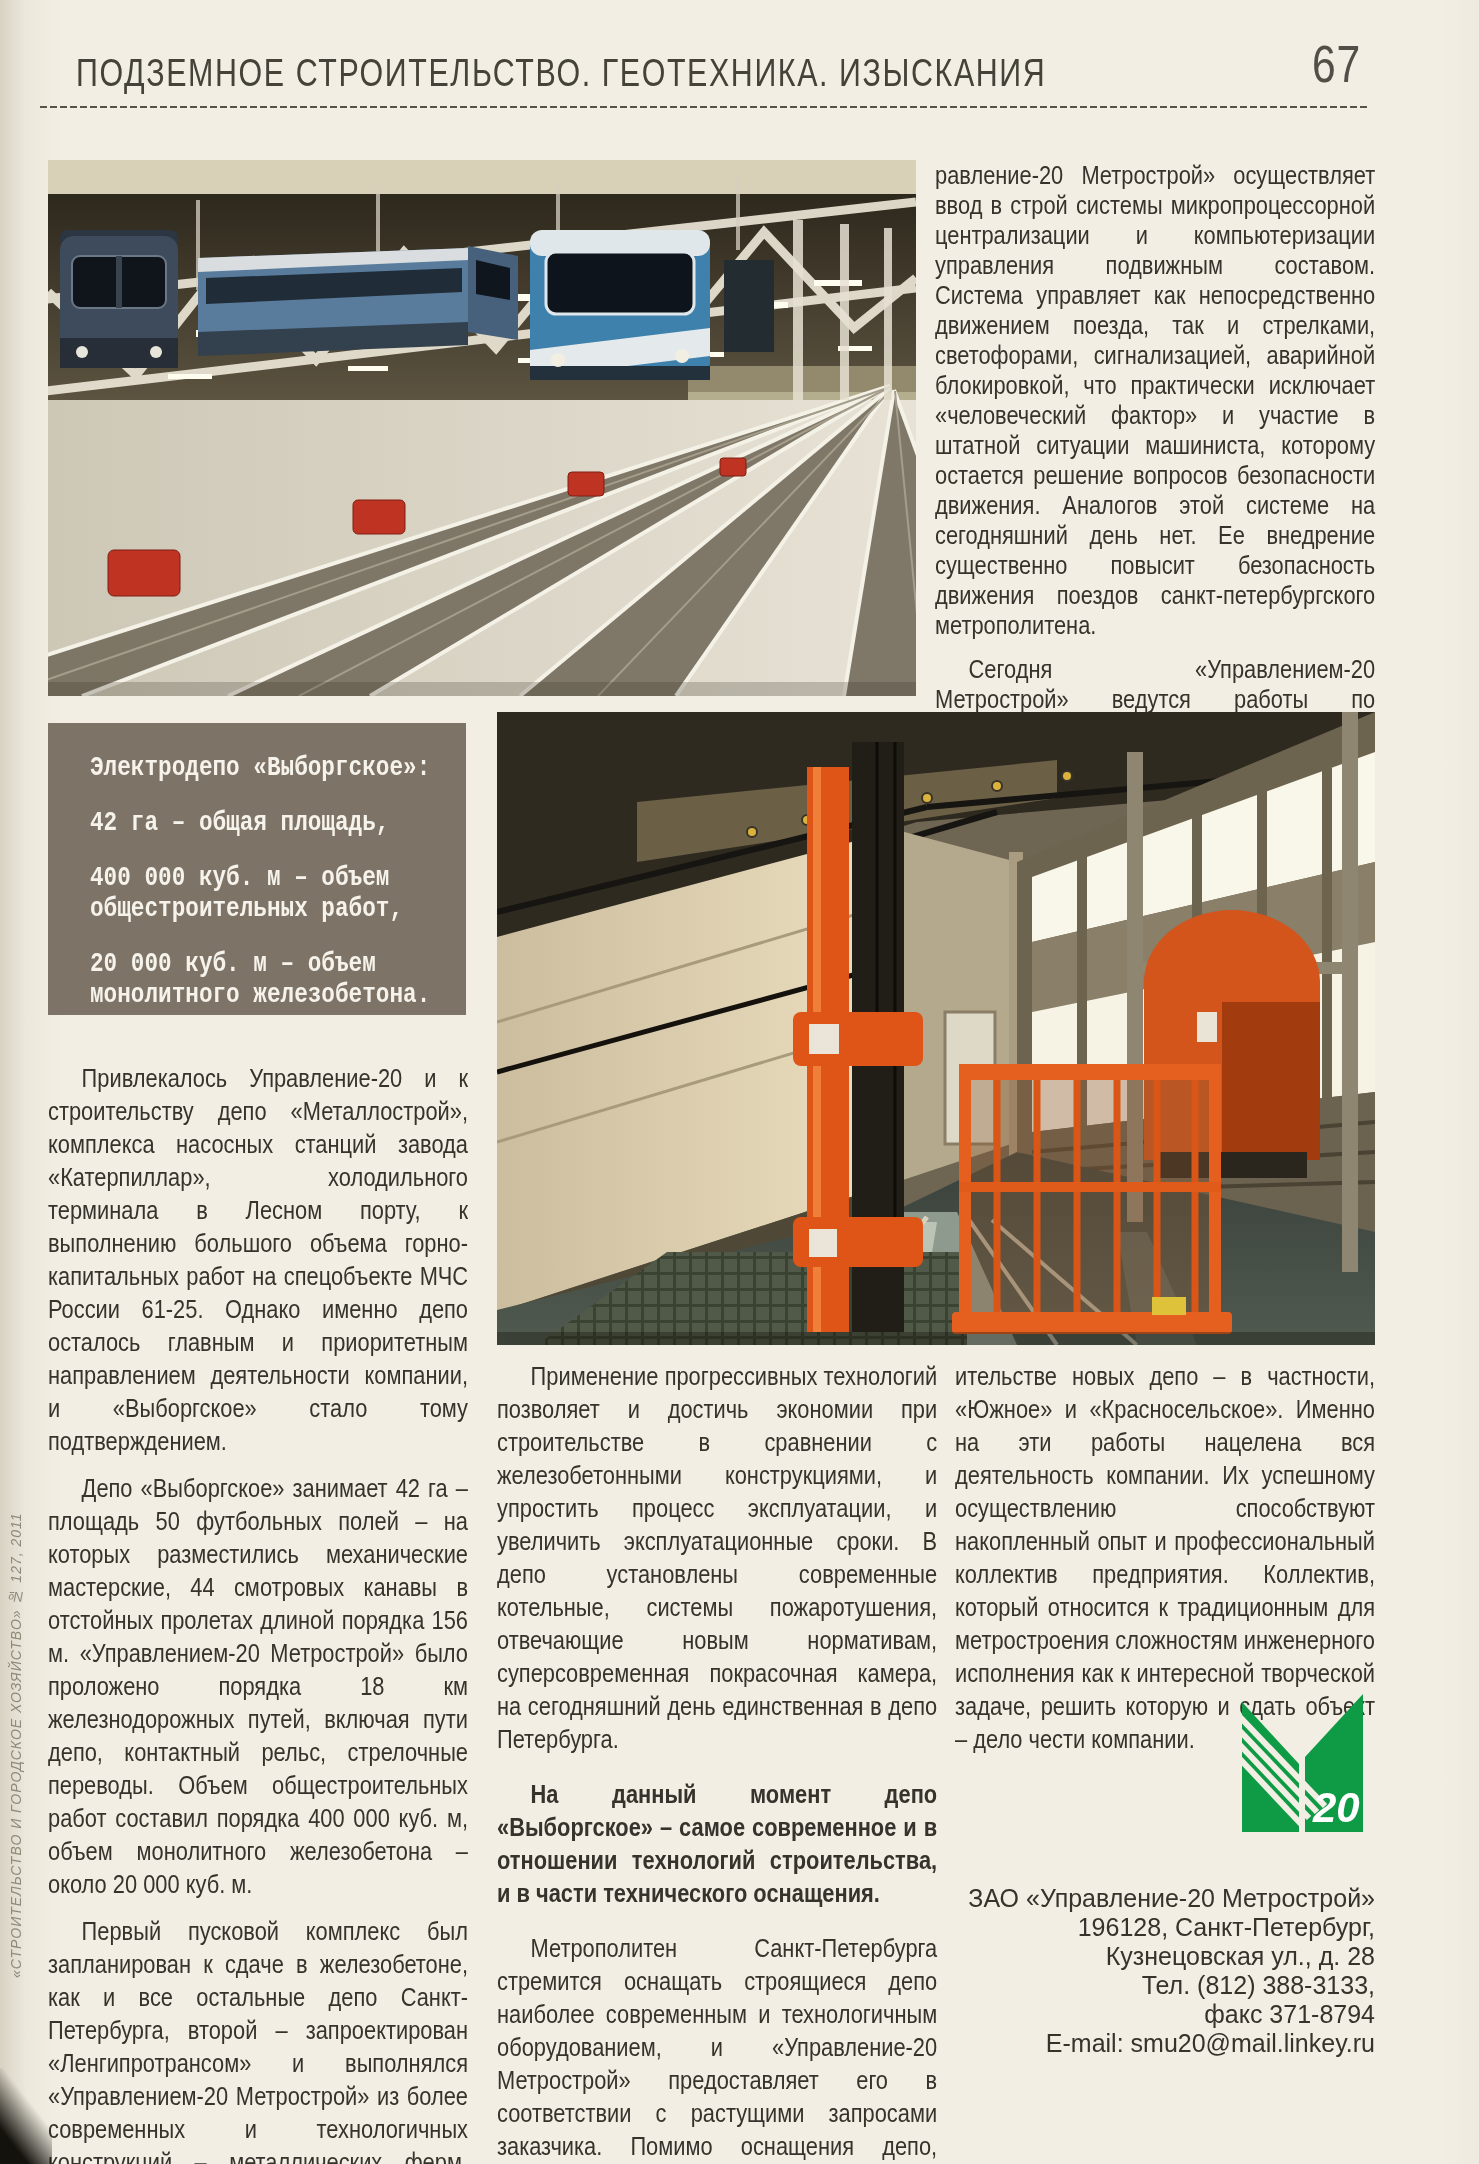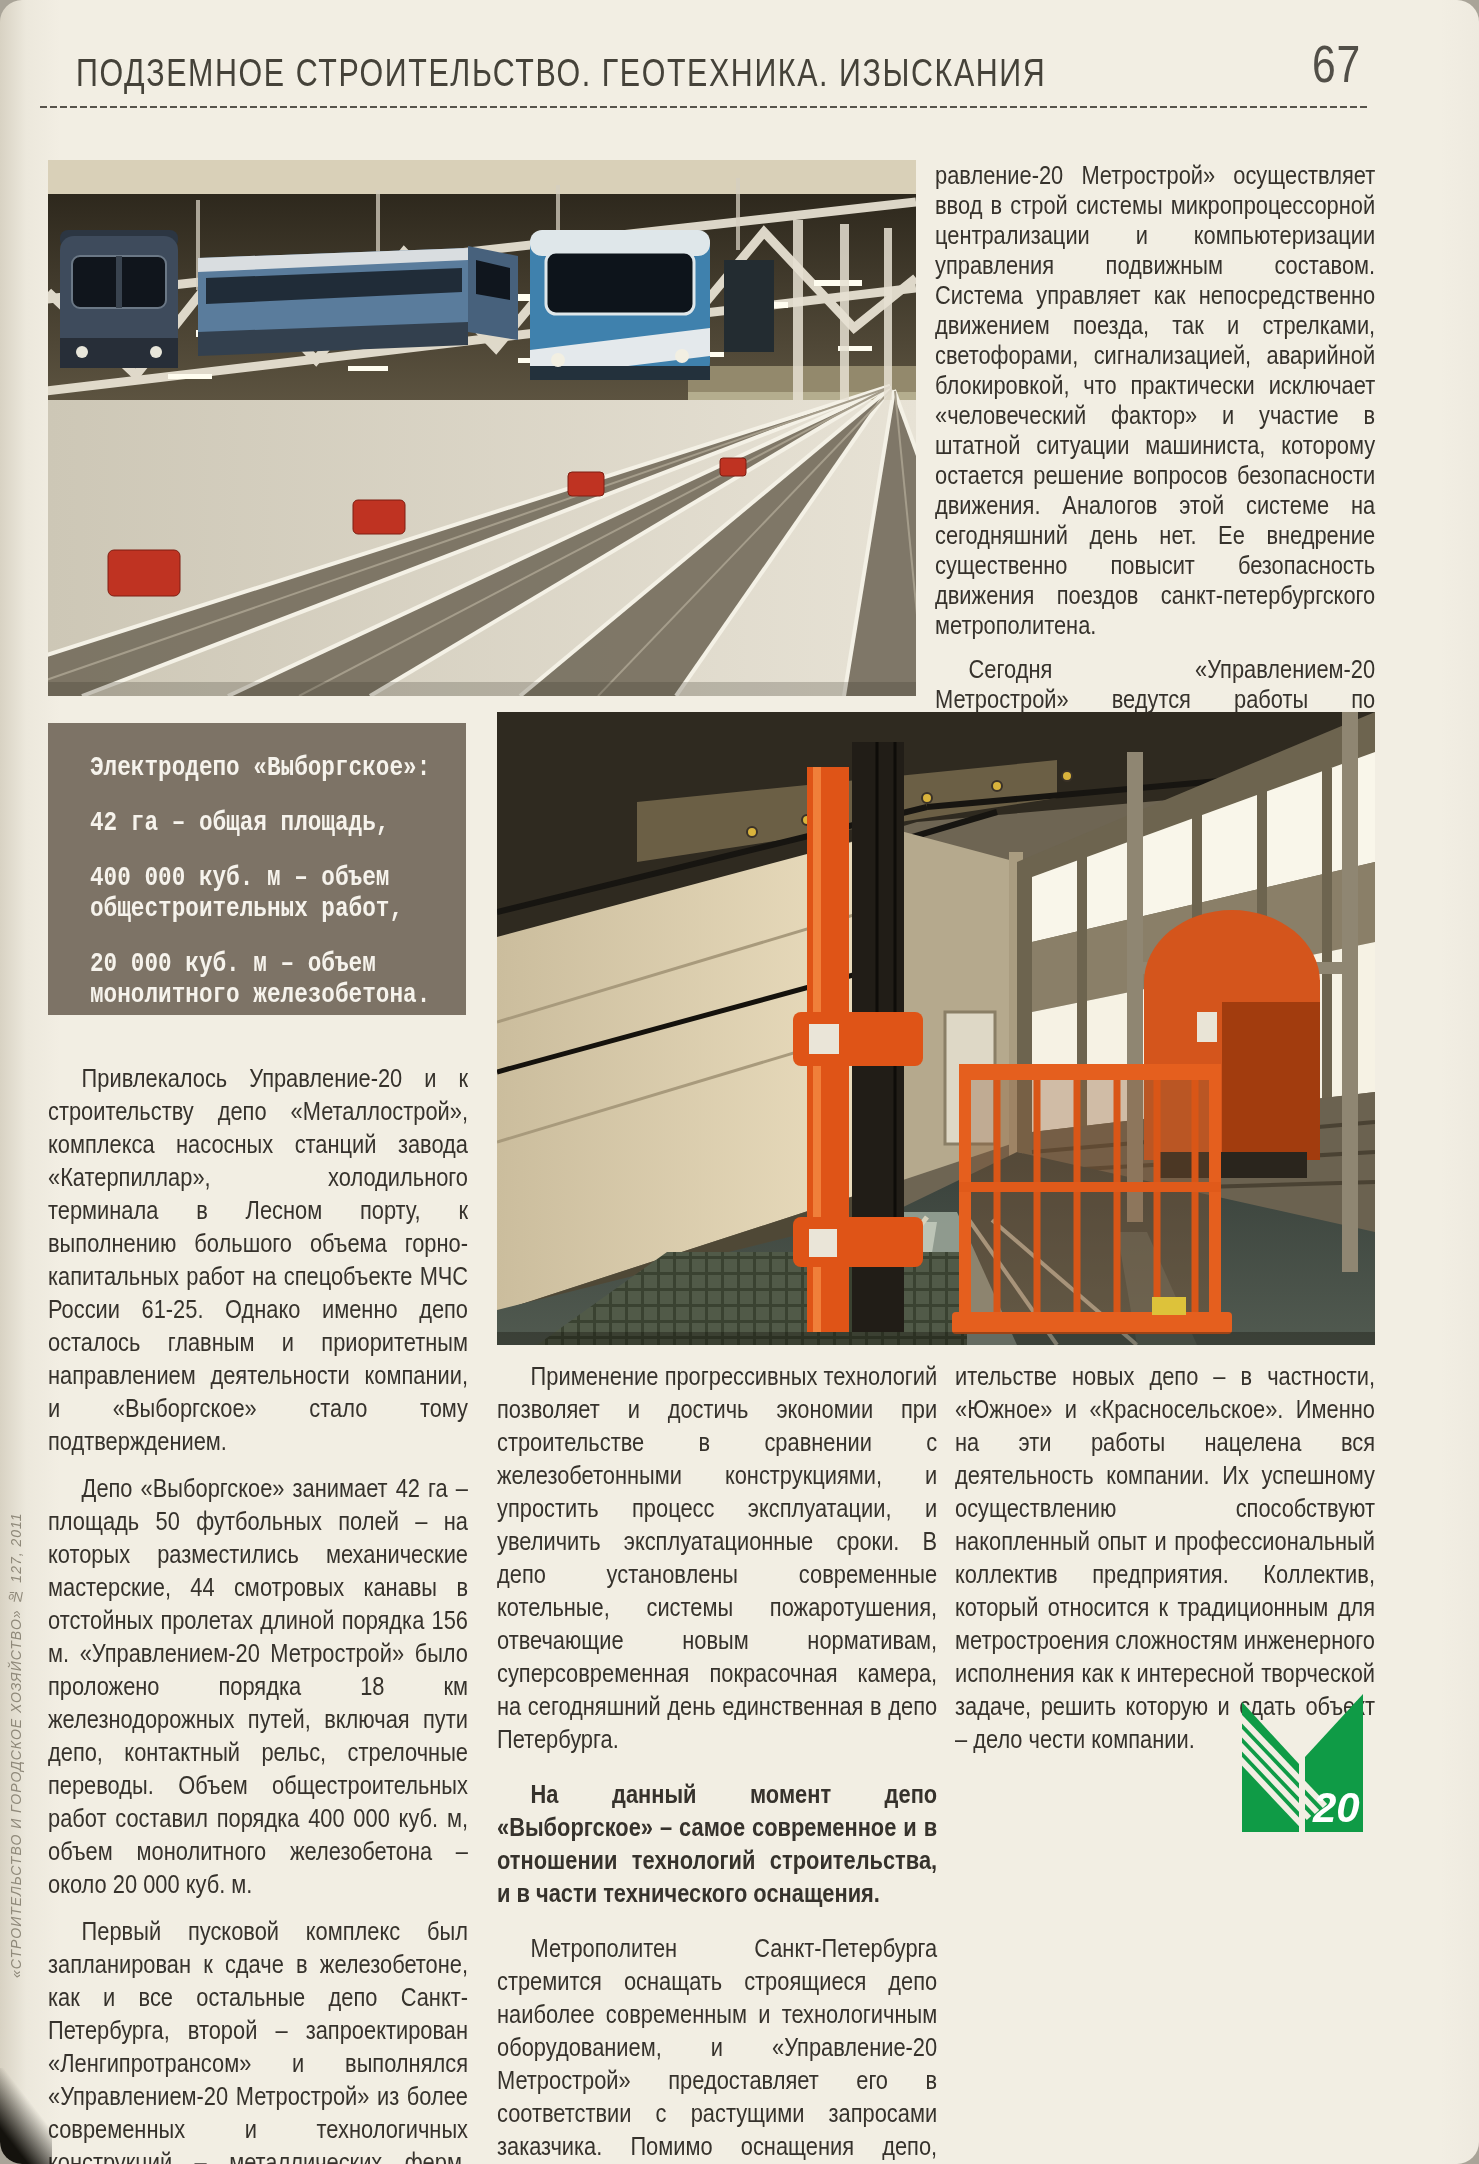--- a/index.html
+++ b/index.html
@@ -1,19 +1,19 @@
 <!DOCTYPE html>
 <html><head>
 <meta charset="utf-8">
 <style>
   html,body { margin:0; padding:0; background:#a9a498; }
   .page {
     position:relative; width:1479px; height:2164px; overflow:hidden;
     background:linear-gradient(90deg,#d8d2c3 0px,#ece8dc 26px,#f2eee3 60px,#f2eee3 1440px,#eeeadf 1479px);
-    font-family:"Liberation Sans", sans-serif; color:#36322c;border-radius:22px;
+    font-family:"Liberation Sans", sans-serif; color:#36322c;
   }
   
   .section-title {
     position:absolute; left:76px; top:52px; font-size:38px; font-weight:400;
     color:#454239; letter-spacing:2px; white-space:nowrap;
     transform:scaleX(0.80); transform-origin:left top;
   }
   .page-num {
     position:absolute; left:1312px; top:34px; font-size:52px; color:#524f48;
     transform:scaleX(0.82); transform-origin:left top; letter-spacing:1px;
@@ -350,15 +350,23 @@
       <g stroke="#f2eee3" stroke-width="6">
         <path d="M2,42 L88,132"></path>
         <path d="M2,56 L80,138"></path>
         <path d="M2,70 L72,144"></path>
         <path d="M2,84 L64,150"></path>
       </g>
       <text x="76" y="148" font-family="Liberation Sans, sans-serif" font-size="42" font-weight="bold" font-style="italic" fill="#ffffff">20</text>
     </svg>
   </div>
 
+  <div class="contact">
+    <div>ЗАО «Управление-20 Метрострой»</div>
+    <div>196128, Санкт-Петербург,</div>
+    <div>Кузнецовская ул., д. 28</div>
+    <div>Тел. (812) 388-3133,</div>
+    <div>факс 371-8794</div>
+    <div>E-mail: smu20@mail.linkey.ru</div>
+  </div>
 
   <div class="scan-corner"></div>
 </div>
 
 </body></html>

